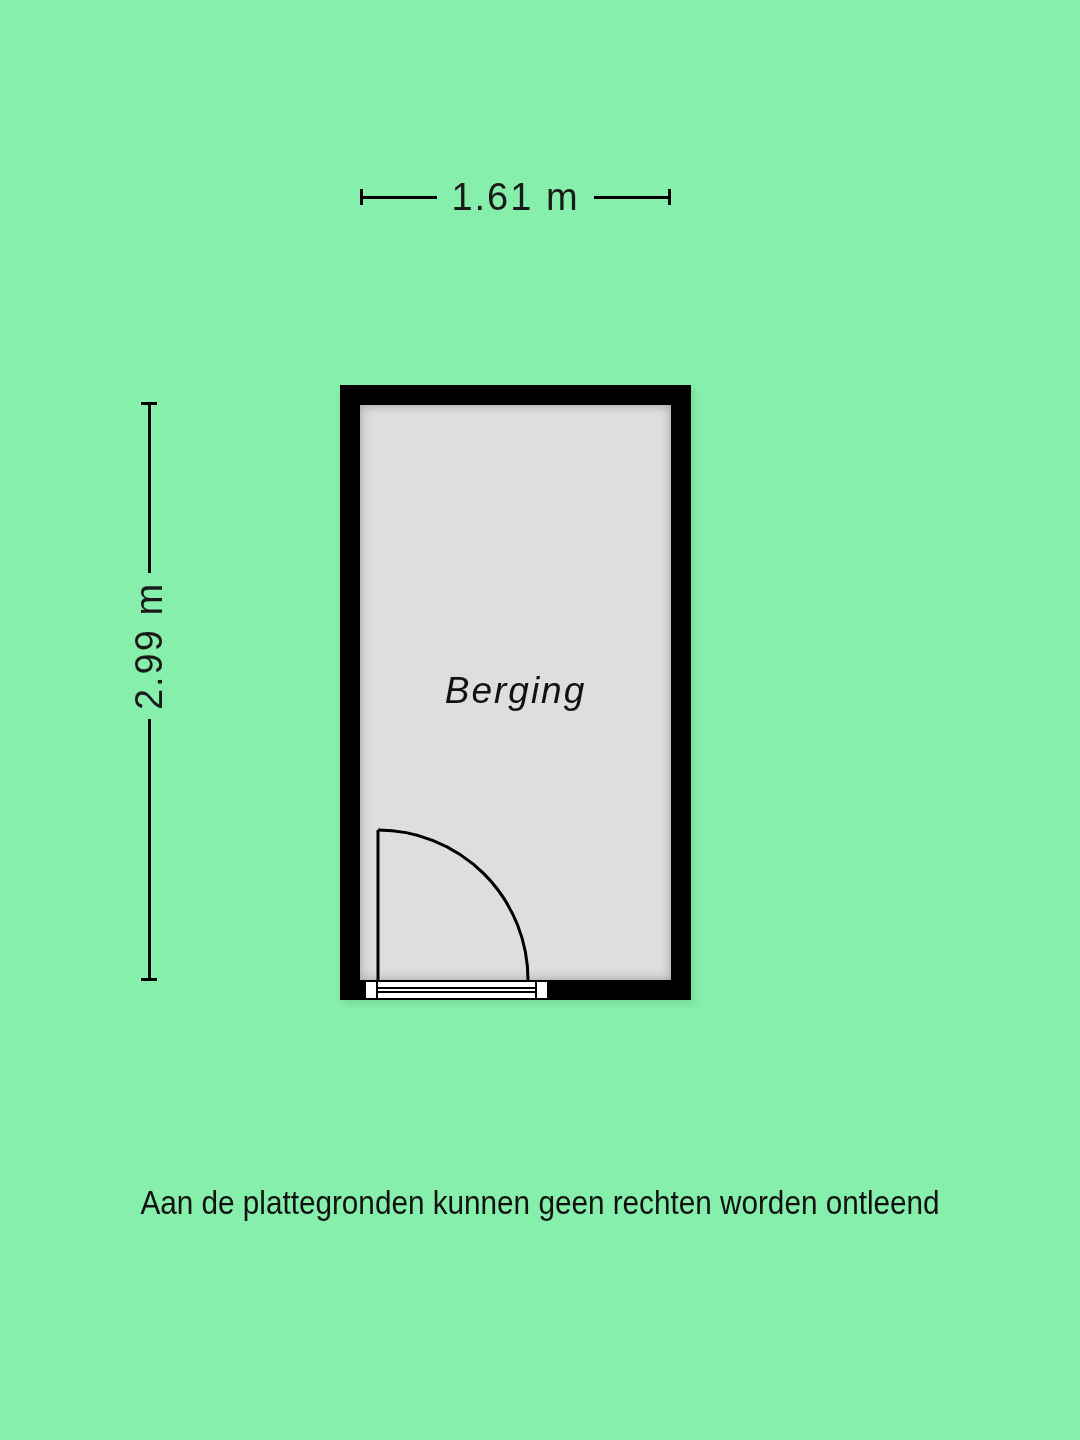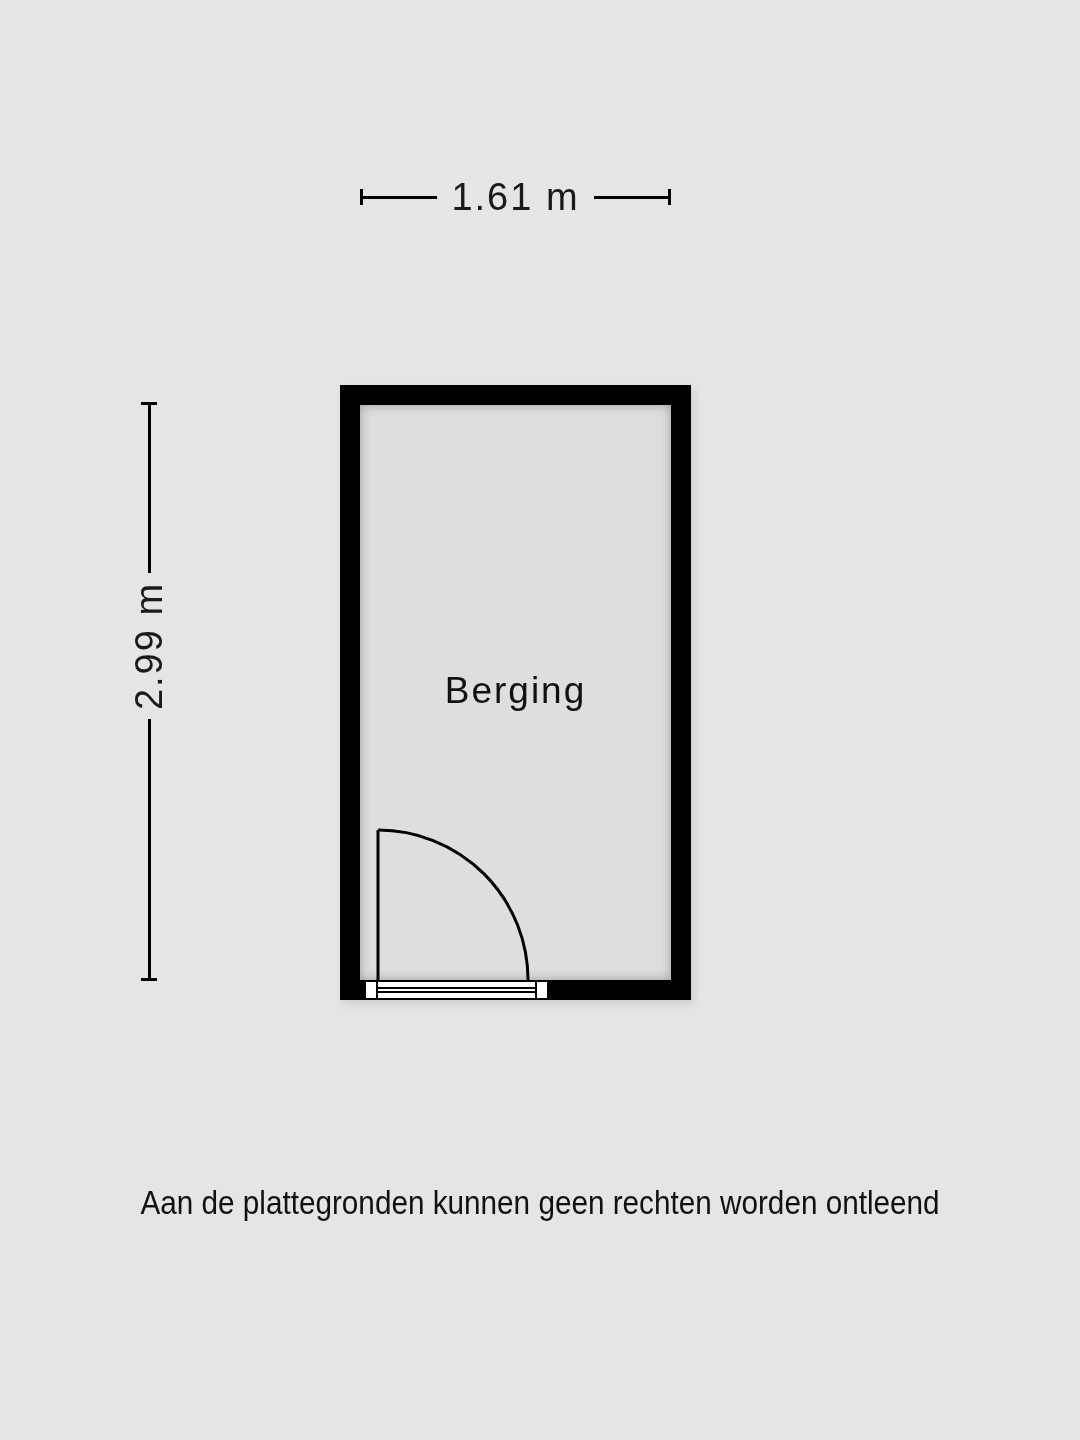--- a/index.html
+++ b/index.html
@@ -4,21 +4,21 @@
 <style>
   html, body {
     margin: 0;
     padding: 0;
     background: #ffffff;
   }
   .canvas {
     position: relative;
     width: 1080px;
     height: 1440px;
-    background: #e5e5e5;
+    background: #86efac;
     font-family: "Liberation Sans", sans-serif;
     color: #1a1a1a;
     overflow: hidden;
   }
 
   
   .dim-h {
     position: absolute;
     left: 360px;
     top: 177px;
@@ -78,20 +78,21 @@
     left: 340px;
     top: 666px;
     width: 351px;
     height: 50px;
     display: flex;
     align-items: center;
     justify-content: center;
     font-size: 37px;
     letter-spacing: 2px;
     color: #111;
+    font-style: italic;
   }
 
   
   .door-opening {
     position: absolute;
     left: 364px;
     top: 980px;
     width: 185px;
     height: 20px;
     display: flex;

